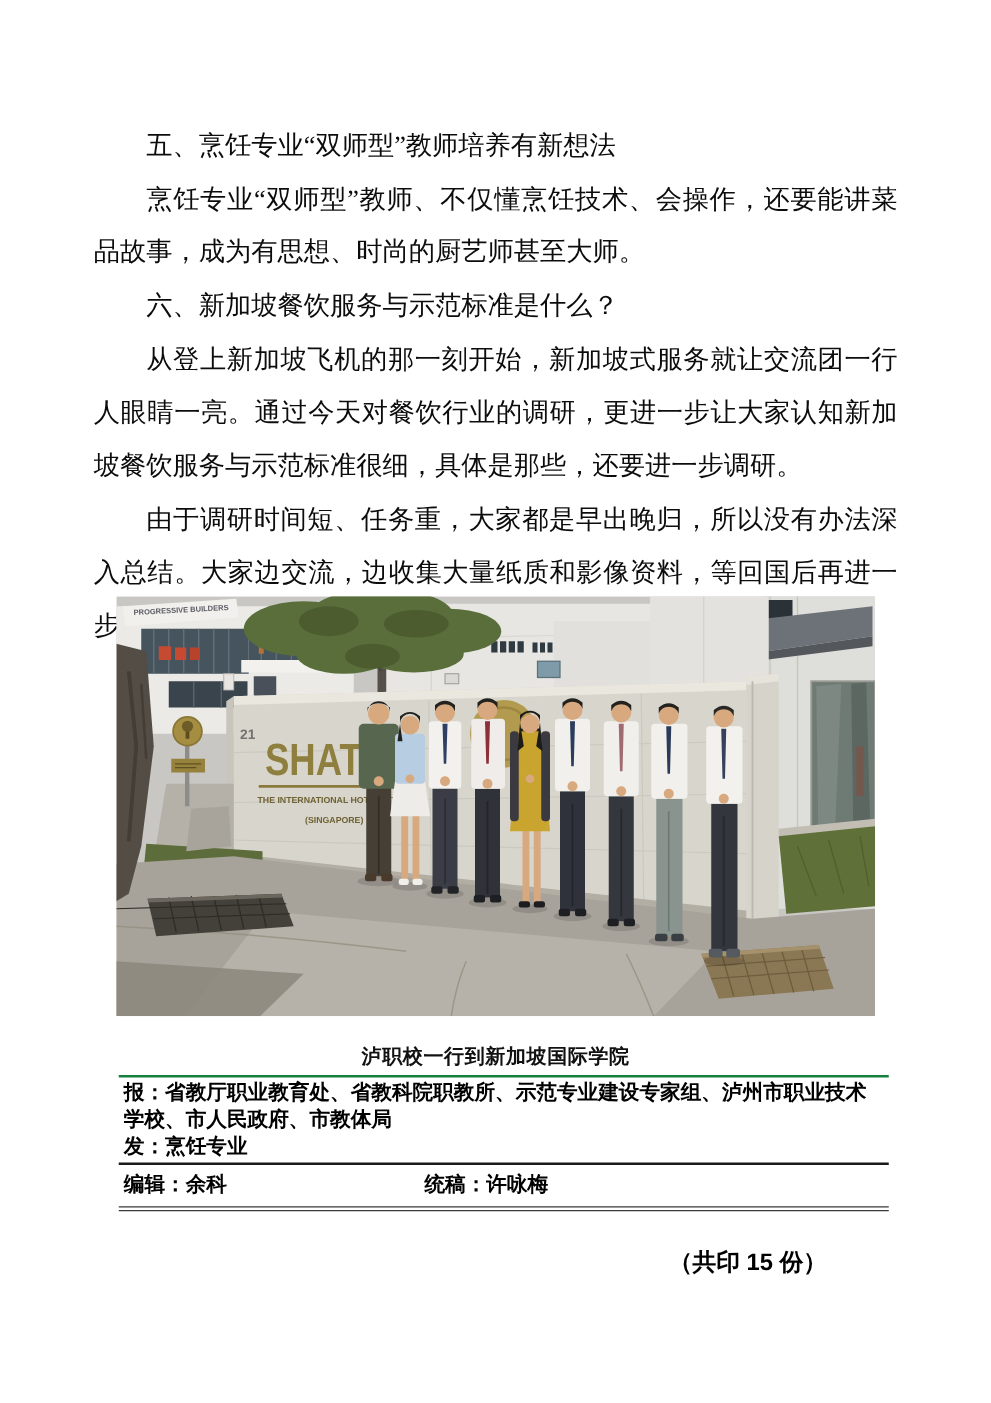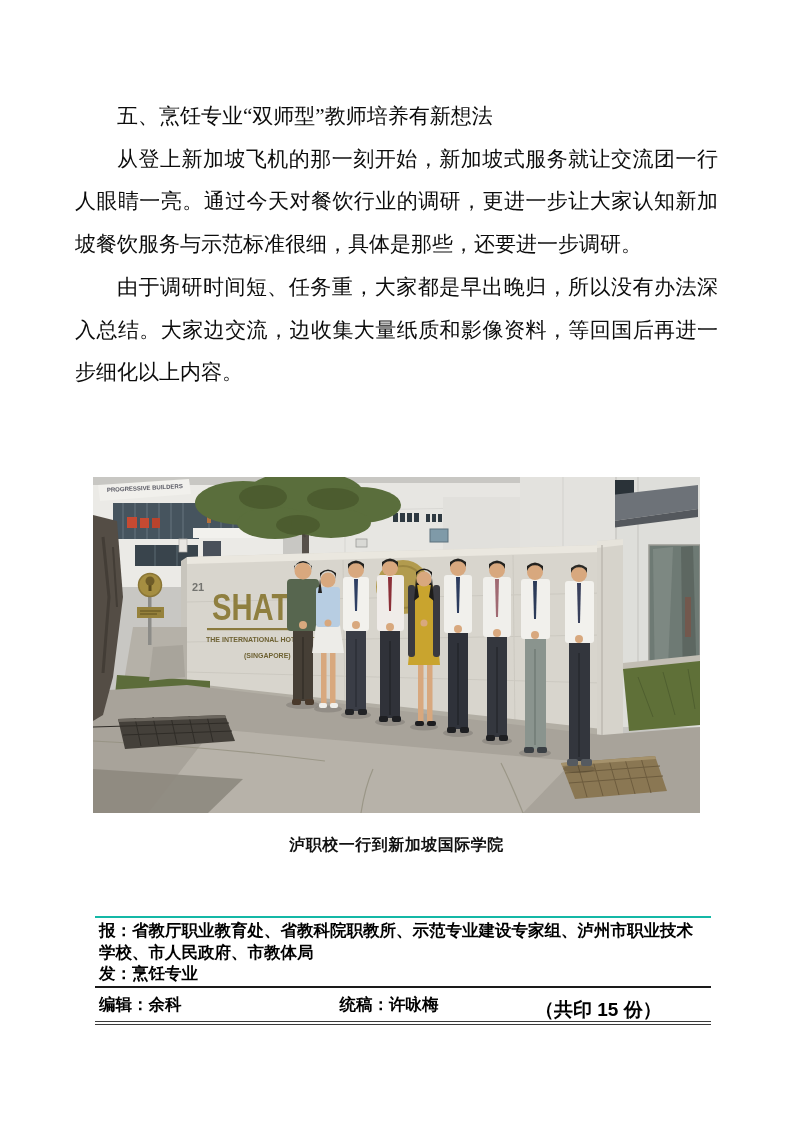--- a/index.html
+++ b/index.html
@@ -15,24 +15,24 @@
   }
   .para{margin:0;text-indent:2em;}
   .photo-frame{position:absolute;left:93px;top:477px;width:607px;height:336px;overflow:hidden;}
   .photo-frame svg{display:block;}
   .photo-caption{
     position:absolute;left:0;top:835px;width:793px;text-align:center;
     font-family:"Liberation Sans","DejaVu Sans",sans-serif;
     font-weight:700;font-size:16px;color:#111;letter-spacing:0.5px;
   }
   .footer-table{
-    position:absolute;left:95px;top:916px;width:616px;
+    position:absolute;left:95px;top:860px;width:616px;
     font-family:"Liberation Sans","DejaVu Sans",sans-serif;
     font-weight:700;font-size:16.5px;line-height:21.5px;color:#000;
-    border-top:2px solid #14b8a6;border-bottom:4px double #3a3a3a;
+    border-top:2px solid #15803d;border-bottom:4px double #3a3a3a;
   }
   .ft-row-dist{padding:2px 4px 1px 4px;border-bottom:2px solid #1a1a1a;}
   .ft-line{margin:0;}
   .ft-row-credits{display:flex;padding:6px 4px;}
   .ft-cell-editor{flex:0 0 172px;}
   .ft-cell-compiler{flex:0 0 236px;text-align:center;}
   .ft-cell-reviewer{flex:1 1 auto;}
   .copies-note{
     position:absolute;left:535px;top:997px;
     font-family:"Liberation Sans","DejaVu Sans",sans-serif;
@@ -41,20 +41,22 @@
   .sign-title-text{font-family:"Liberation Sans","DejaVu Sans",sans-serif;font-weight:800;}
   .sign-small-text{font-family:"Liberation Sans","DejaVu Sans",sans-serif;font-weight:700;}
 </style>
 </head>
 <body>
 
 <div class="page">
 
   <div class="body-text">
     <p class="para">五、烹饪专业“双师型”教师培养有新想法</p>
+    <p class="para">烹饪专业“双师型”教师、不仅懂烹饪技术、会操作，还要能讲菜品故事，成为有思想、时尚的厨艺师甚至大师。</p>
+    <p class="para">六、新加坡餐饮服务与示范标准是什么？</p>
     <p class="para">从登上新加坡飞机的那一刻开始，新加坡式服务就让交流团一行人眼睛一亮。通过今天对餐饮行业的调研，更进一步让大家认知新加坡餐饮服务与示范标准很细，具体是那些，还要进一步调研。</p>
     <p class="para">由于调研时间短、任务重，大家都是早出晚归，所以没有办法深入总结。大家边交流，边收集大量纸质和影像资料，等回国后再进一步细化以上内容。</p>
   </div>
 
   <div class="photo-frame">
     <svg width="607" height="336" viewBox="0 0 607 336" xmlns="http://www.w3.org/2000/svg">
 
       <rect x="0" y="0" width="607" height="336" fill="#c8c7c3"></rect>
 
       <g>

